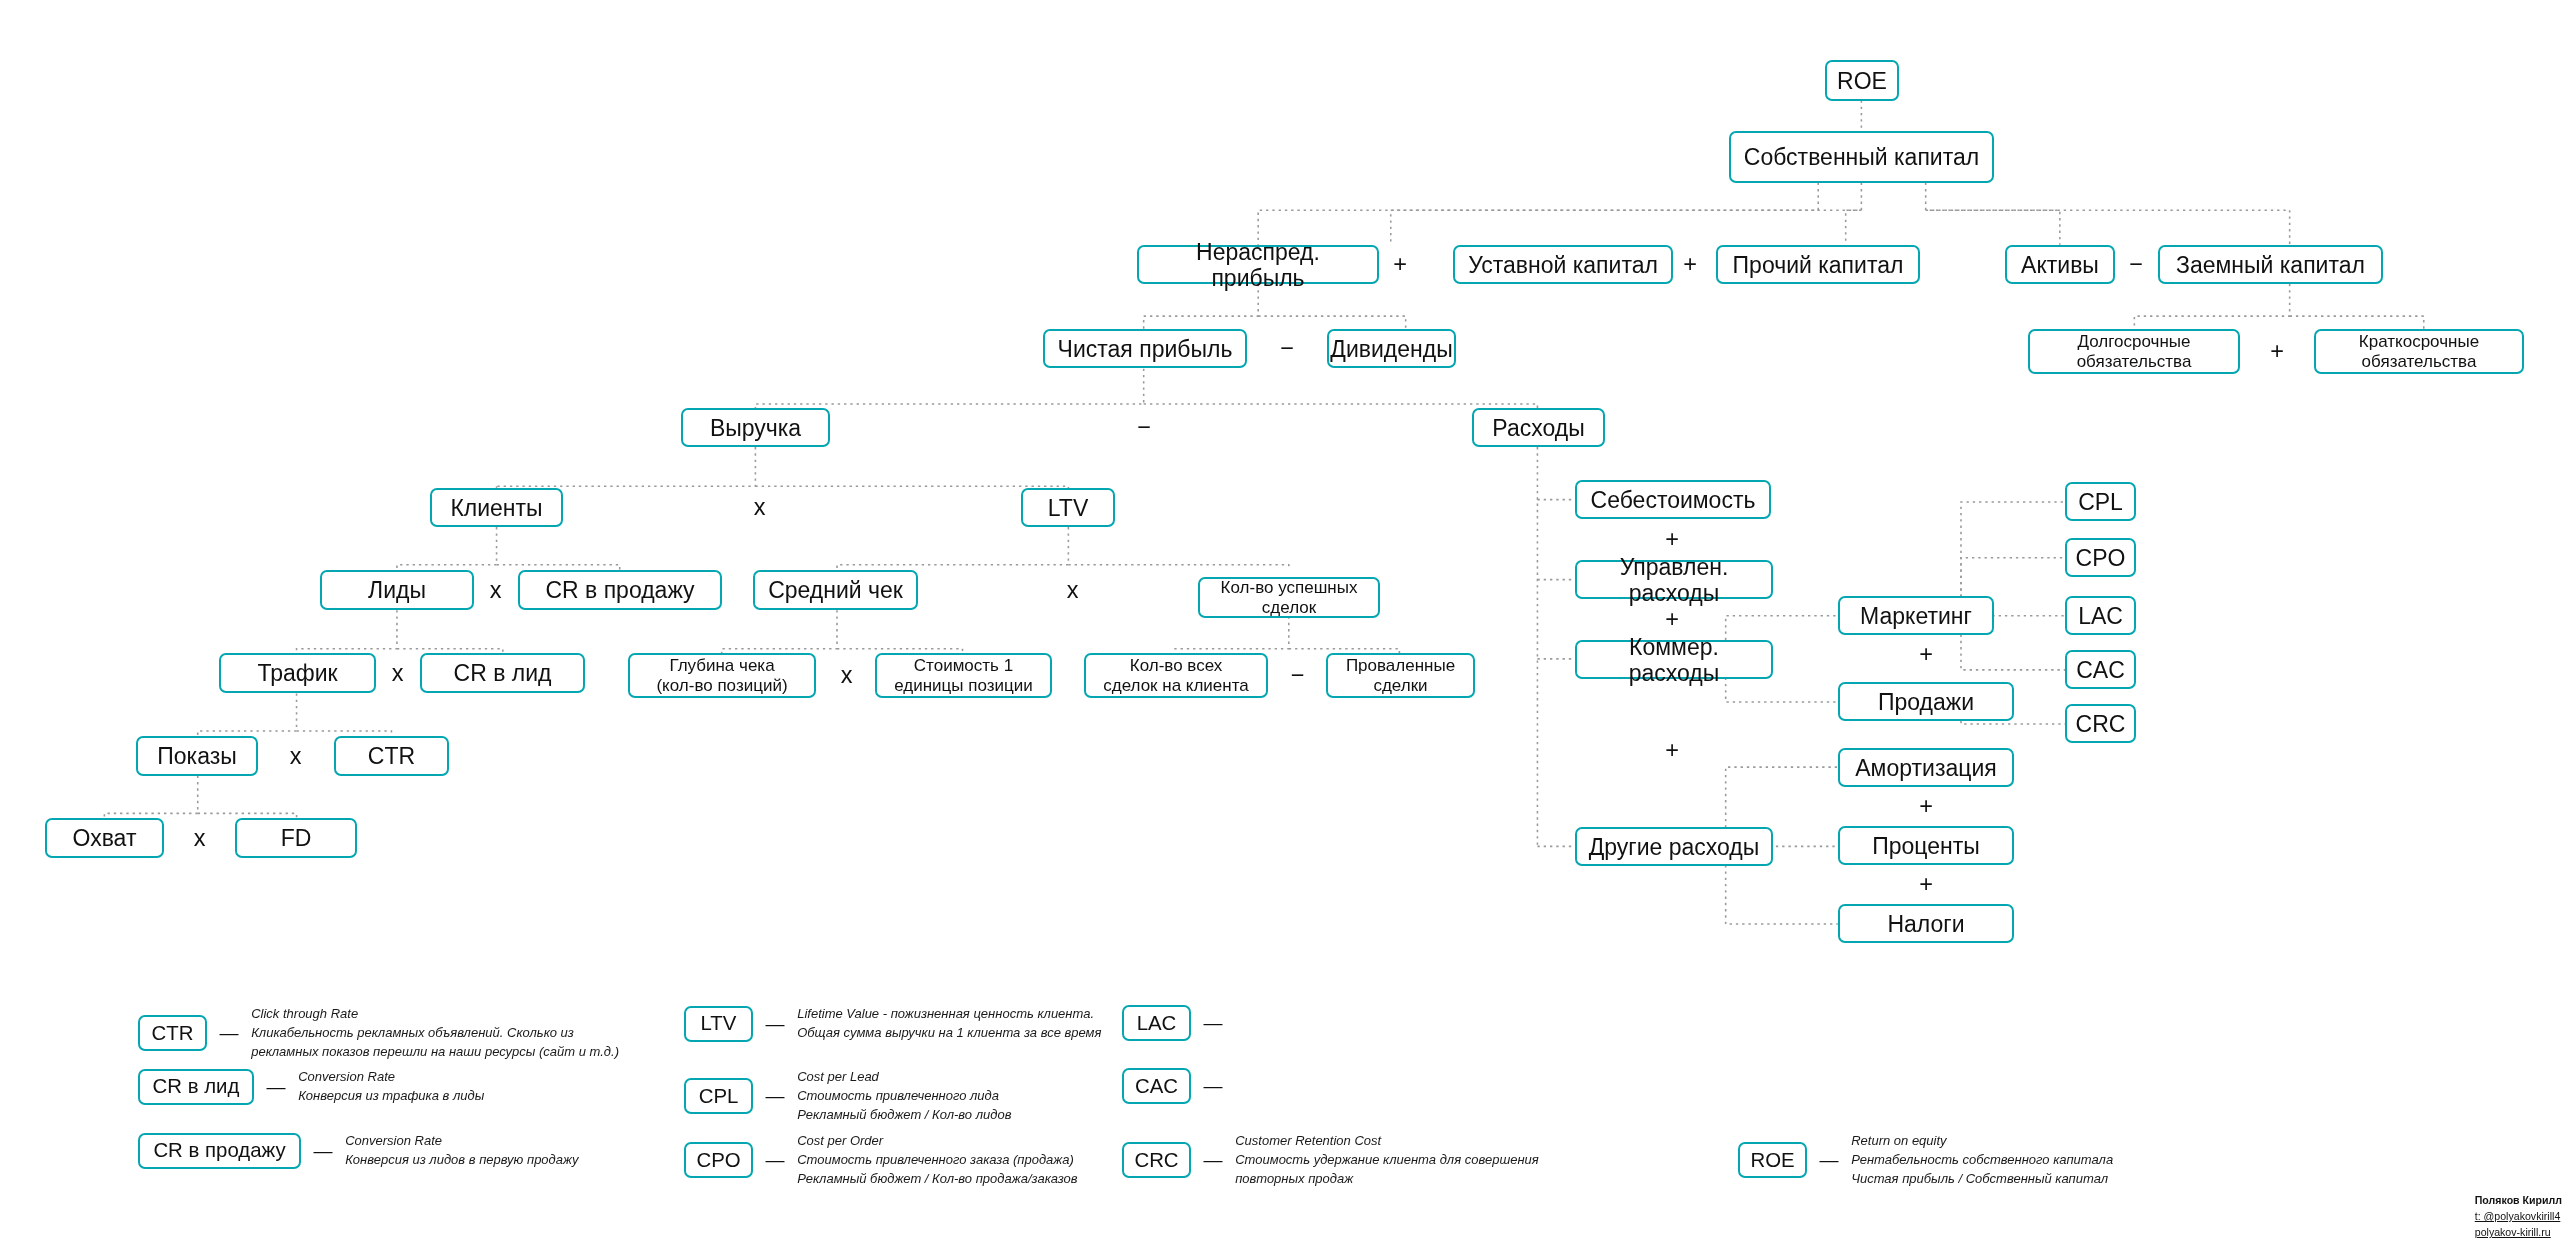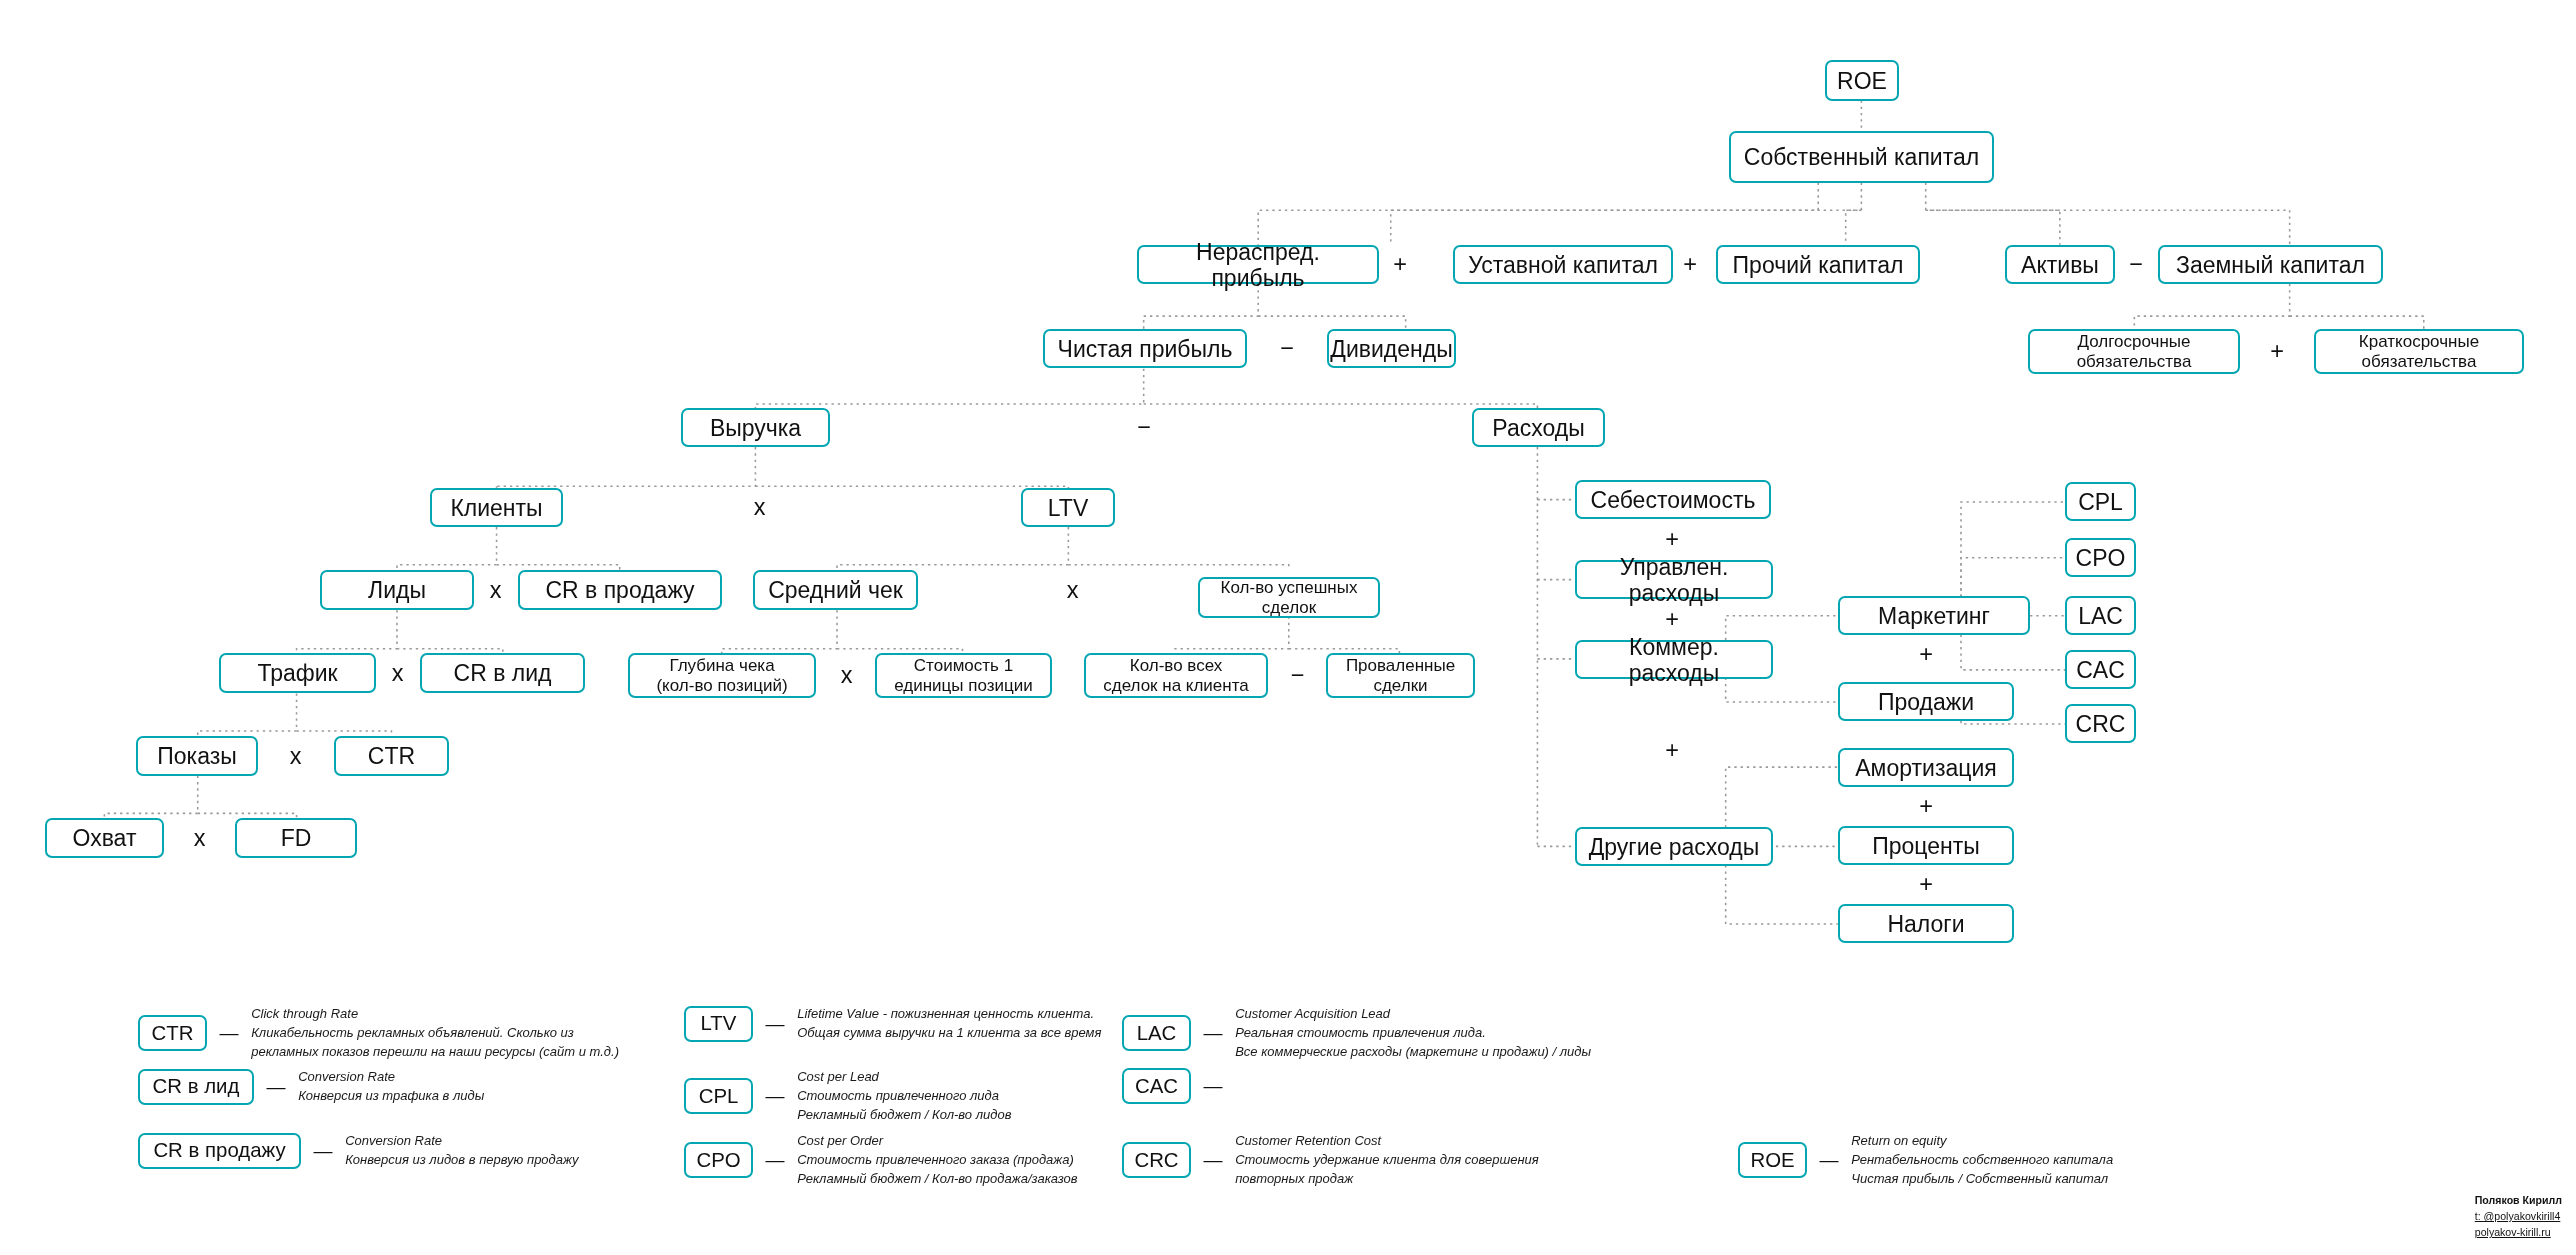--- a/index.html
+++ b/index.html
@@ -170,21 +170,21 @@
   <div class="node" style="left:235px;top:818px;width:122px;height:40px;">FD</div>
 
   <div class="node" style="left:1575px;top:480px;width:196px;height:39px;">Себестоимость</div>
   <div class="op" style="left:1654px;top:519px;width:36px;height:41px;">+</div>
   <div class="node" style="left:1575px;top:560px;width:198px;height:39px;">Управлен. расходы</div>
   <div class="op" style="left:1654px;top:599px;width:36px;height:41px;">+</div>
   <div class="node" style="left:1575px;top:640px;width:198px;height:39px;">Коммер. расходы</div>
   <div class="op" style="left:1654px;top:730px;width:36px;height:41px;">+</div>
   <div class="node" style="left:1575px;top:827px;width:198px;height:39px;">Другие расходы</div>
 
-  <div class="node" style="left:1838px;top:596px;width:192px;height:39px;">Маркетинг</div>
+  <div class="node" style="left:1838px;top:596px;width:156px;height:39px;">Маркетинг</div>
   <div class="op" style="left:1908px;top:635px;width:36px;height:39px;">+</div>
   <div class="node" style="left:1838px;top:682px;width:176px;height:39px;">Продажи</div>
 
   <div class="node" style="left:1838px;top:748px;width:176px;height:39px;">Амортизация</div>
   <div class="op" style="left:1908px;top:787px;width:36px;height:39px;">+</div>
   <div class="node" style="left:1838px;top:826px;width:176px;height:39px;">Проценты</div>
   <div class="op" style="left:1908px;top:865px;width:36px;height:39px;">+</div>
   <div class="node" style="left:1838px;top:904px;width:176px;height:39px;">Налоги</div>
 
   <div class="node" style="left:2065px;top:482px;width:71px;height:39px;">CPL</div>
@@ -229,23 +229,20 @@
       <div class="legend-item" style="left: 684px; top: 1132px;">
         <div class="legend-box" style="width: 69px;">CPO</div>
         <div class="legend-dash">—</div>
         <div class="legend-text">Cost per Order
 Стоимость привлеченного заказа (продажа)
 Рекламный бюджет / Кол-во продажа/заказов</div>
       </div>
       <div class="legend-item" style="left: 1122px; top: 1005px;">
         <div class="legend-box" style="width: 69px;">LAC</div>
         <div class="legend-dash">—</div>
-        <div class="legend-text">Customer Acquisition Lead
-Реальная стоимость привлечения лида.
-Все коммерческие расходы (маркетинг и продажи) / лиды</div>
       </div>
       <div class="legend-item" style="left: 1122px; top: 1068px;">
         <div class="legend-box" style="width: 69px;">CAC</div>
         <div class="legend-dash">—</div>
       </div>
       <div class="legend-item" style="left: 1122px; top: 1132px;">
         <div class="legend-box" style="width: 69px;">CRC</div>
         <div class="legend-dash">—</div>
         <div class="legend-text">Customer Retention Cost
 Стоимость удержание клиента для совершения

